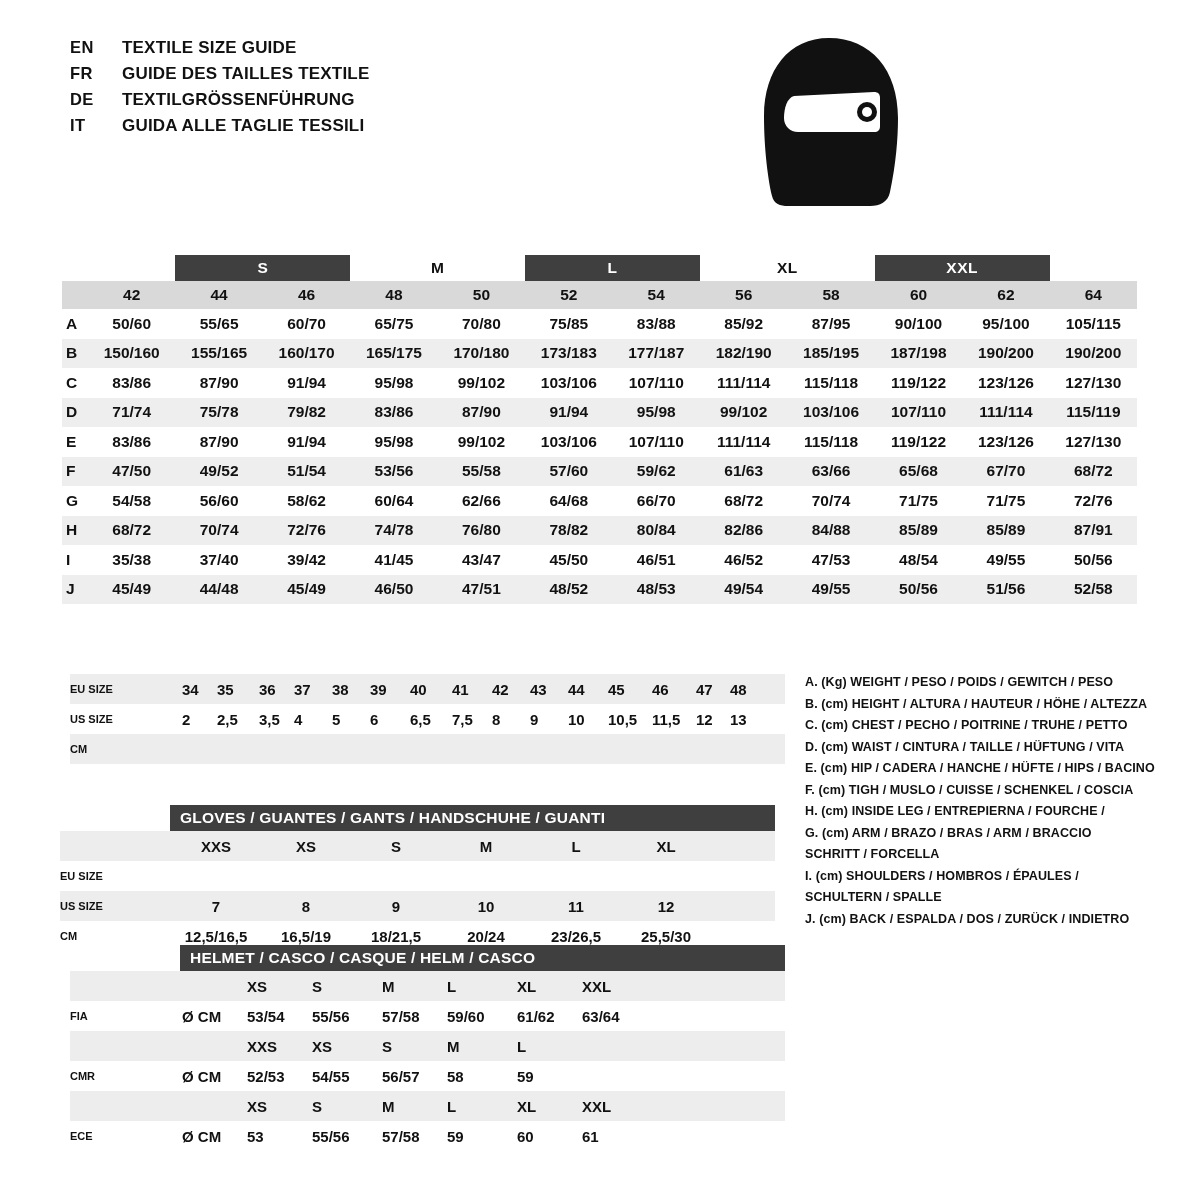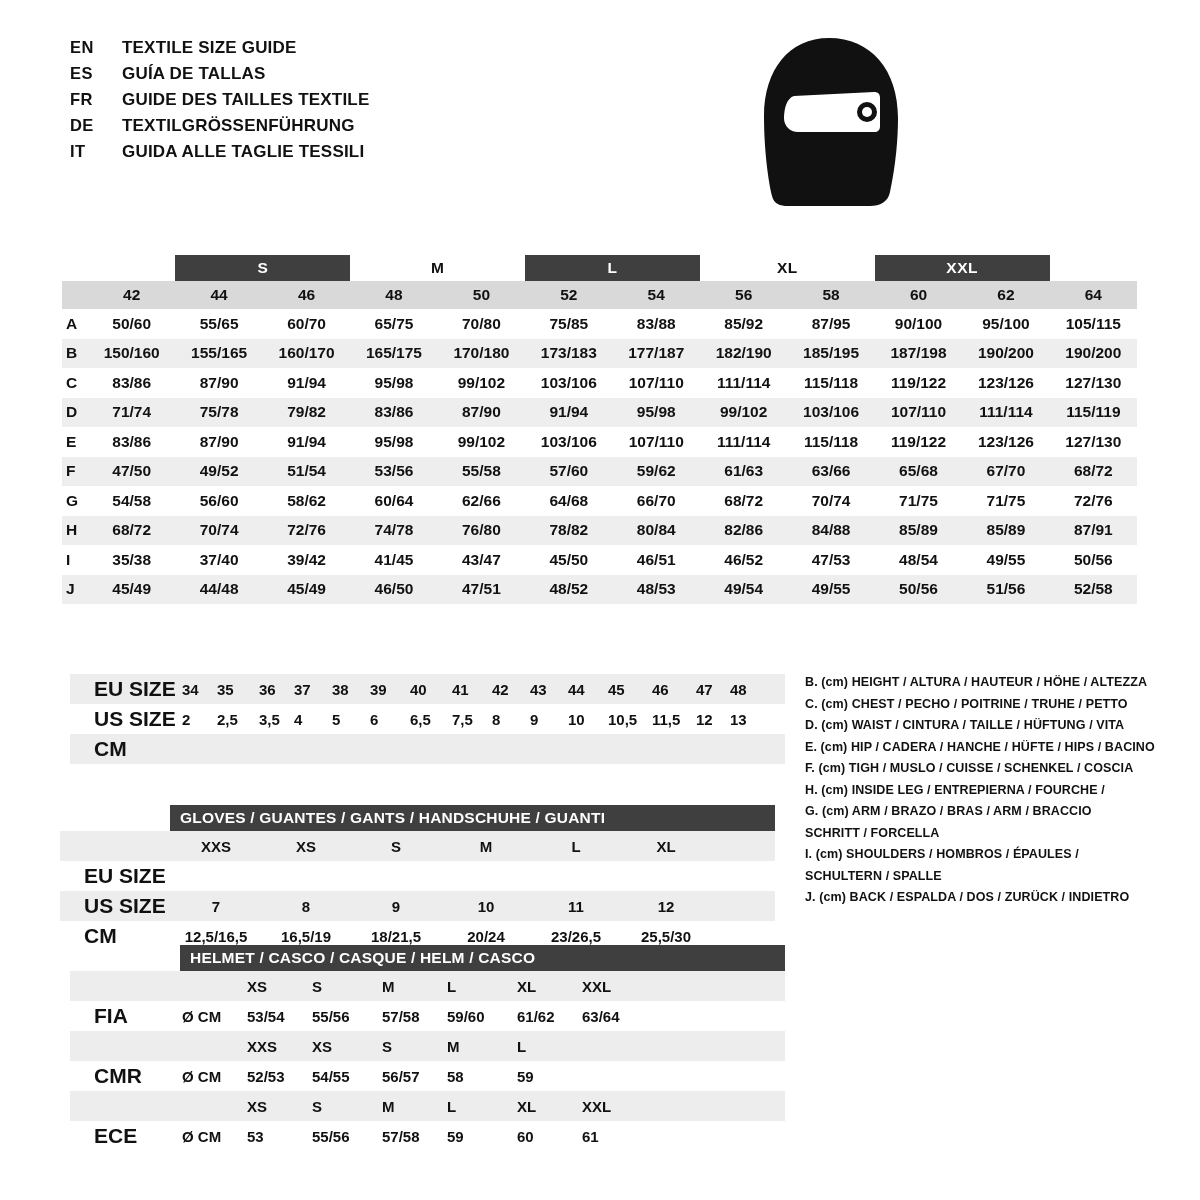--- a/index.html
+++ b/index.html
@@ -49,22 +49,22 @@
 
   
   .sub { position:absolute; }
   .sub-title {
     background:#3f3f3f; color:#fff; font-size:15.5px; font-weight:700;
     padding:4px 10px; letter-spacing:0.2px;
   }
   .sub-row { display:flex; align-items:center; height:30px; }
   .sub-row.alt { background:#ededed; }
   .sub-rowlabel {
-    width:110px; font-size:21px; font-weight:700; color:#111;
-    padding-left:24px;
+    width:110px; font-size:11px; font-weight:700; color:#111;
+    padding-left:0;
   }
   .sub-cells { display:flex; flex:1 1 auto; }
   .sub-cell {
     font-size:15px; font-weight:700; color:#111;
     display:flex; align-items:center; padding-left:2px;
   }
 
   
   .legend { position:absolute; left:805px; top:672px; width:355px; }
   .legend-line {
@@ -74,24 +74,20 @@
 </style>
 </head>
 <body>
 
 <div class="page">
 
   <div class="header">
     <div class="hdr-row">
       <div class="hdr-lang">EN</div>
       <div class="hdr-text">TEXTILE SIZE GUIDE</div>
-    </div>
-    <div class="hdr-row">
-      <div class="hdr-lang">ES</div>
-      <div class="hdr-text">GUÍA DE TALLAS</div>
     </div>
     <div class="hdr-row">
       <div class="hdr-lang">FR</div>
       <div class="hdr-text">GUIDE DES TAILLES TEXTILE</div>
     </div>
     <div class="hdr-row">
       <div class="hdr-lang">DE</div>
       <div class="hdr-text">TEXTILGRÖSSENFÜHRUNG</div>
     </div>
     <div class="hdr-row">
@@ -470,20 +466,21 @@
         <div class="sub-cell" style="width:70px">55/56</div>
         <div class="sub-cell" style="width:65px">57/58</div>
         <div class="sub-cell" style="width:70px">59</div>
         <div class="sub-cell" style="width:65px">60</div>
         <div class="sub-cell" style="width:70px">61</div>
       </div>
     </div>
   </div>
 
   <div class="legend">
+    <div class="legend-line">A. (Kg) WEIGHT / PESO / POIDS / GEWITCH / PESO</div>
     <div class="legend-line">B. (cm) HEIGHT / ALTURA / HAUTEUR / HÖHE / ALTEZZA</div>
     <div class="legend-line">C. (cm) CHEST / PECHO / POITRINE / TRUHE / PETTO</div>
     <div class="legend-line">D. (cm) WAIST / CINTURA / TAILLE / HÜFTUNG / VITA</div>
     <div class="legend-line">E. (cm) HIP / CADERA / HANCHE / HÜFTE / HIPS / BACINO</div>
     <div class="legend-line">F. (cm) TIGH / MUSLO / CUISSE / SCHENKEL / COSCIA</div>
     <div class="legend-line">H. (cm) INSIDE LEG / ENTREPIERNA / FOURCHE /</div>
     <div class="legend-line">G. (cm) ARM / BRAZO / BRAS / ARM / BRACCIO</div>
     <div class="legend-line">SCHRITT / FORCELLA</div>
     <div class="legend-line">I. (cm) SHOULDERS / HOMBROS / ÉPAULES /</div>
     <div class="legend-line">SCHULTERN / SPALLE</div>

